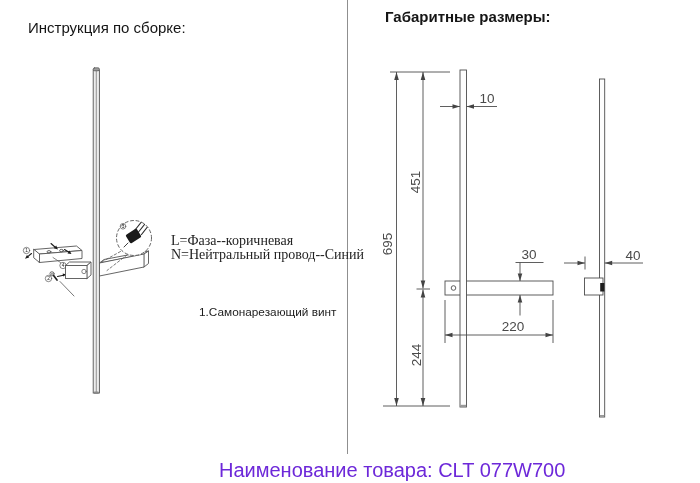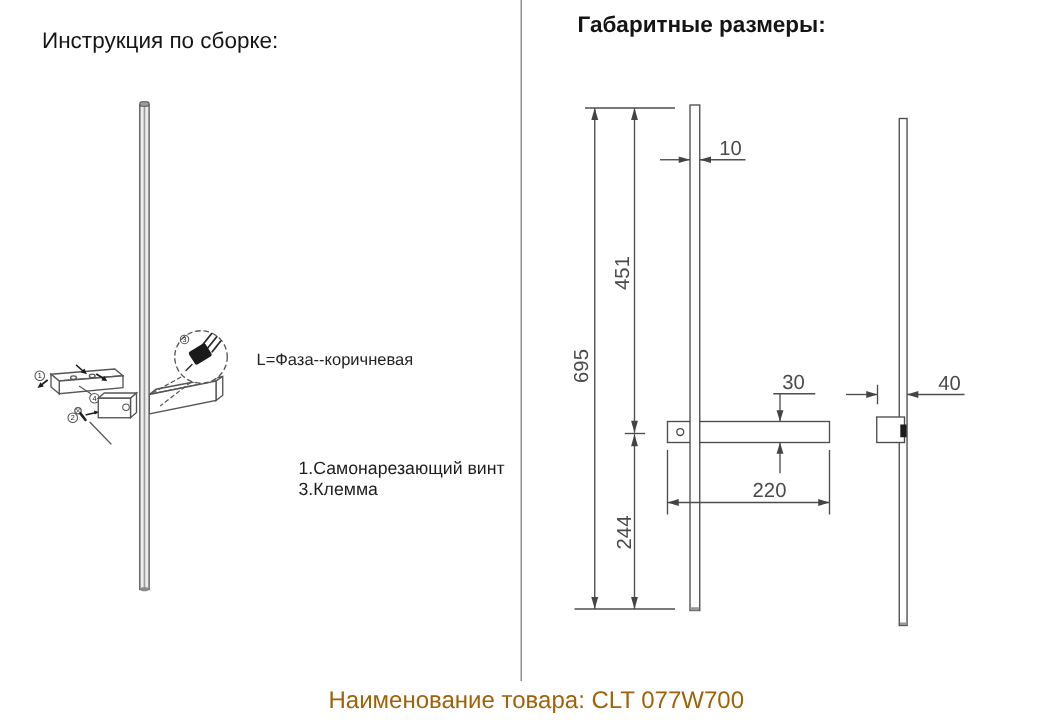--- a/index.html
+++ b/index.html
@@ -4,23 +4,23 @@
 <style>
   html,body{margin:0;padding:0;background:#fff;}
   .page{
     position:relative;width:700px;height:483px;background:#ffffff;overflow:hidden;
     font-family:"Liberation Sans", sans-serif;color:#1a1a1a;
   }
   .title{position:absolute;font-size:15px;line-height:18px;color:#151515;white-space:nowrap;}
   .left-title{left:28px;top:8px;margin-top:11px;}
   .right-title{left:385px;top:8px;font-weight:bold;}
   .divider{position:absolute;left:347px;top:0;width:1px;height:454px;background:#8f8f8f;}
-  .wiring{position:absolute;left:171px;top:234px;font-size:11px;line-height:13.7px;color:#232323;white-space:nowrap;}
+  .wiring{position:absolute;left:171px;top:234px;font-size:14px;line-height:13.7px;color:#232323;white-space:nowrap;font-family:Liberation Serif, serif;}
   .parts{position:absolute;left:199px;top:306px;font-size:11.8px;line-height:13.5px;color:#1d1d1d;white-space:nowrap;}
-  .footer{position:absolute;left:219px;top:459px;font-size:16px;color:#a16207;white-space:nowrap;}
+  .footer{position:absolute;left:219px;top:459px;font-size:20px;color:#6d28d9;white-space:nowrap;}
   svg{position:absolute;left:0;top:0;}
   svg text{font-family:"Liberation Sans", sans-serif;fill:#4a4a4a;}
   .dim-label{font-size:13.5px;}
   .callout-num{font-size:4.8px;fill:#222;}
 </style>
 </head>
 <body>
 
 <div class="page">
 
@@ -188,22 +188,22 @@
         <line x1="585" y1="256.5" x2="585" y2="269.5"></line>
         <line x1="604.7" y1="263" x2="643" y2="263"></line>
         <polygon points="604.7,263 612.2,260.7 612.2,265.3" fill="#444" stroke="none"></polygon>
         <text class="dim-label" x="633" y="260" text-anchor="middle" stroke="none">40</text>
       </g>
     </g>
   </svg>
 
   <div class="wiring">
     <div>L=Фаза--коричневая</div>
+    <div>N=Нейтральный провод--Синий</div>
   </div>
 
   <div class="parts">
     <div>1.Самонарезающий винт</div>
-    <div>3.Клемма</div>
   </div>
 
   <div class="footer">Наименование товара: CLT 077W700</div>
 
 </div>
 
 </body></html>

